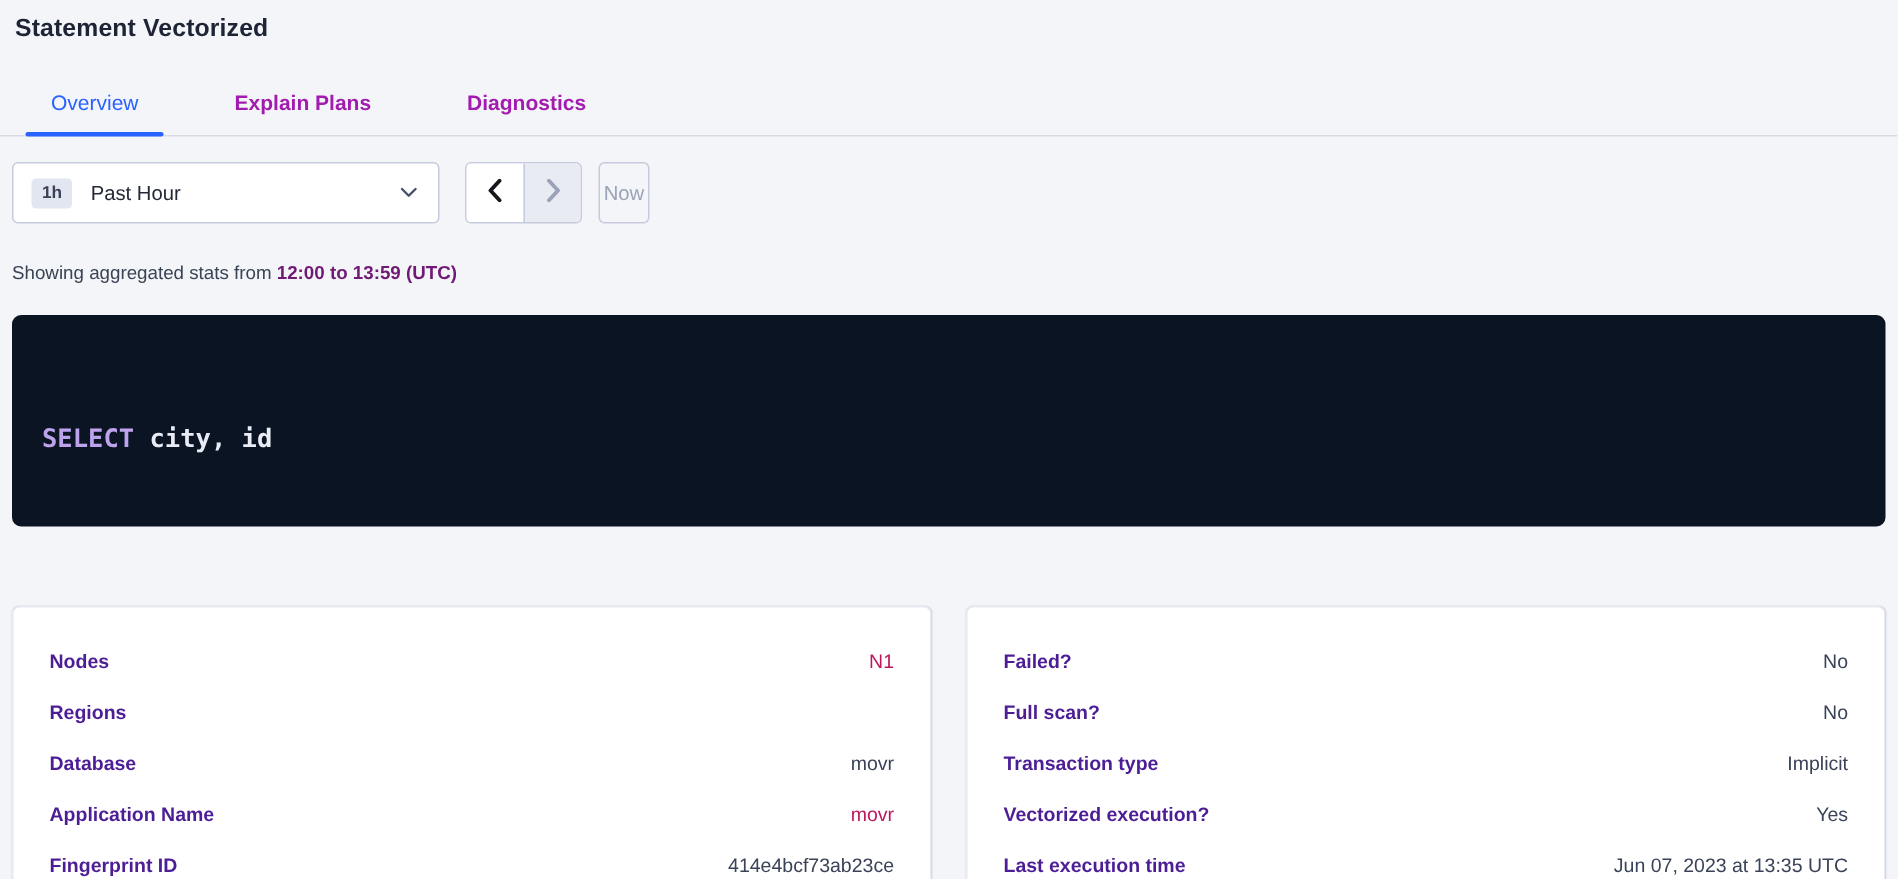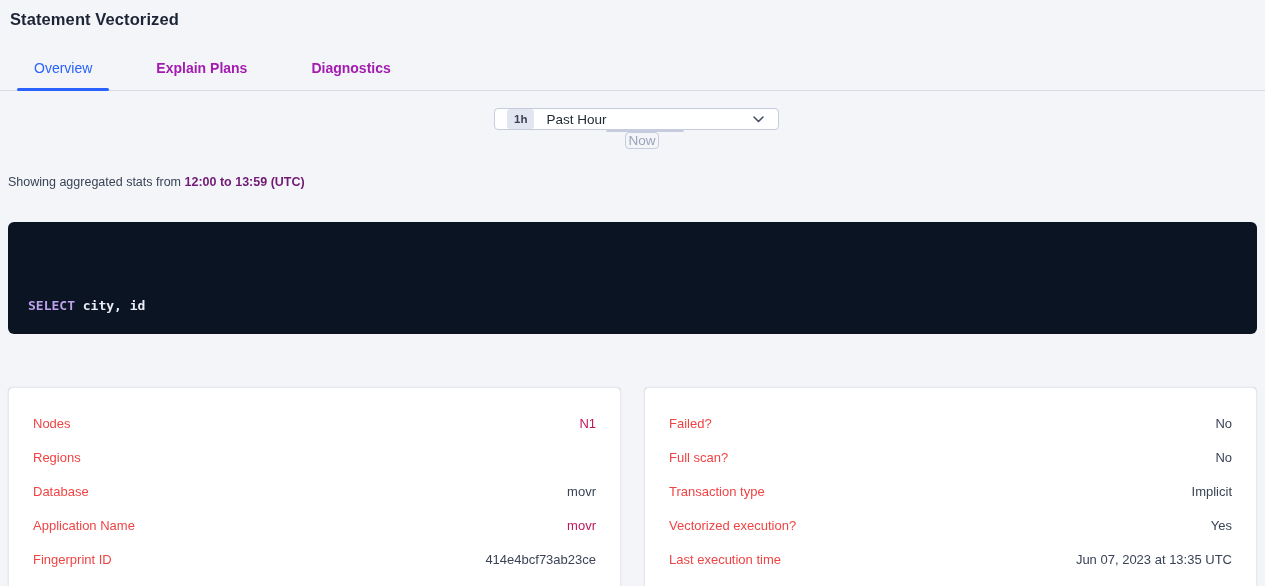--- a/index.html
+++ b/index.html
@@ -35,21 +35,21 @@
     white-space:nowrap;
     font-weight:bold;
   }
   .tab.active { color:#2962ff; font-weight:400; }
   .tab.active .tab-underline {
     position:absolute; left:0; right:0; bottom:-1px;
     height:3px; background:#2962ff; border-radius:2px;
   }
 
   
-  .toolbar { margin:17px 0 0 8px; display:flex; align-items:center; height:41px;flex-direction:column; }
+  .toolbar { margin:17px 0 0 8px; display:flex; align-items:center; height:41px; }
   .time-dropdown {
     width:285px; height:41px;
     background:#fff;
     border:1px solid #c6cbde;
     border-radius:4px;
     display:flex; align-items:center;
     padding:0 14px 0 12px;
     cursor:pointer;
   }
   .interval-badge {
@@ -93,27 +93,27 @@
     font-family:"Liberation Sans", sans-serif;
     cursor:default;
   }
 
   
   .stats-line { margin:25px 0 0 8px; font-size:12.5px; color:#394455; line-height:16px; }
   .stats-line b { color:#701a75; font-weight:700; }
 
   
   .sql-box {
-    margin:32px 8px 0 8px;
-    height:112px;
+    margin:20px 8px 0 8px;
+    height:141px;
     background:#0b1423;
     border-radius:6px;
     padding:26px 20px;
     font-family:"DejaVu Sans Mono", monospace;
-    font-size:13px;
+    font-size:17px;
     font-weight:700;
     line-height:23px;
     color:#e9ecf5;
     white-space:pre;
     overflow:hidden;
   }
   .sql-box .kw { color:#bda2ec; }
 
   
   .cards-row { margin:53px 8px 0 8px; display:flex; gap:23px; }
@@ -123,21 +123,21 @@
     border-radius:5px;
     box-shadow:0 0 1px rgba(67,90,111,.35);
     height:208px;
     padding:18px 24px 20px 24px;
     flex:1;
   }
   .card-row {
     height:34px;
     display:flex; align-items:center; justify-content:space-between;
   }
-  .row-label { font-size:13px; font-weight:400; color:#ef4444; }
+  .row-label { font-size:13px; font-weight:700; color:#4c1d95; }
   .row-value { font-size:13px; color:#3a4357; text-align:right; }
   .row-value.link { color:#be185d; cursor:pointer; text-decoration:none; }
 </style>
 </head>
 <body>
 
 <div class="page-header">
   <span class="page-title">Statement Vectorized</span>
 </div>
 

